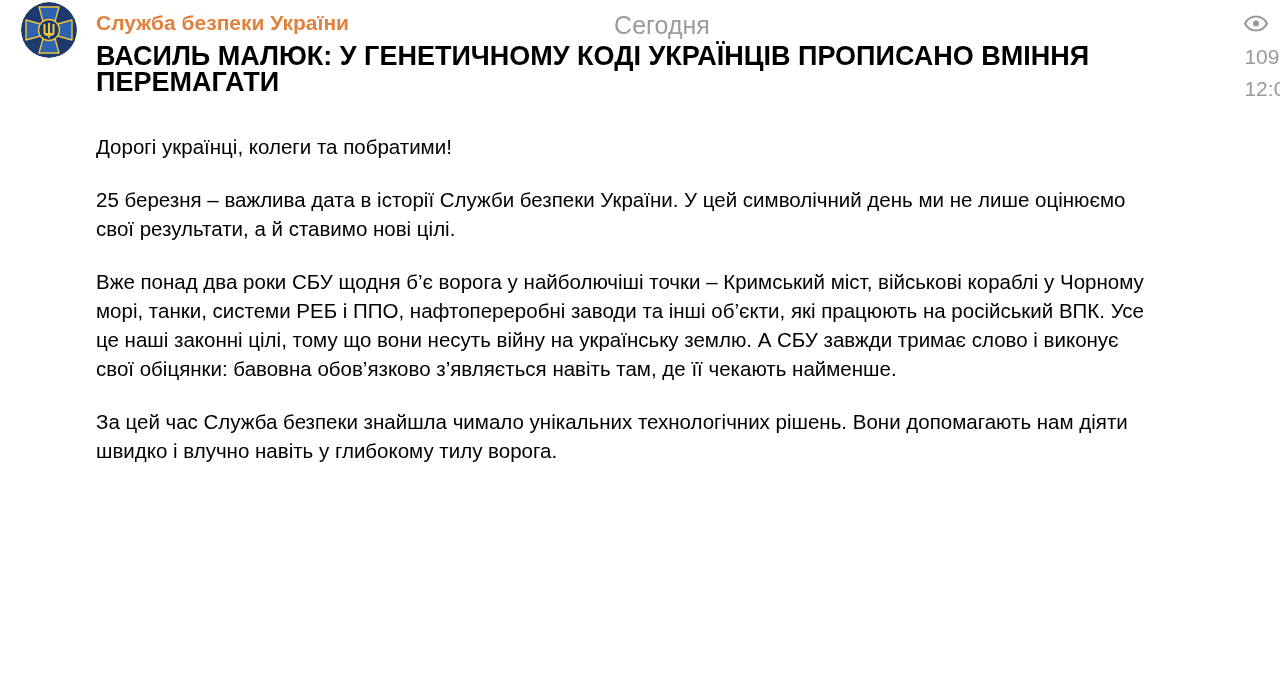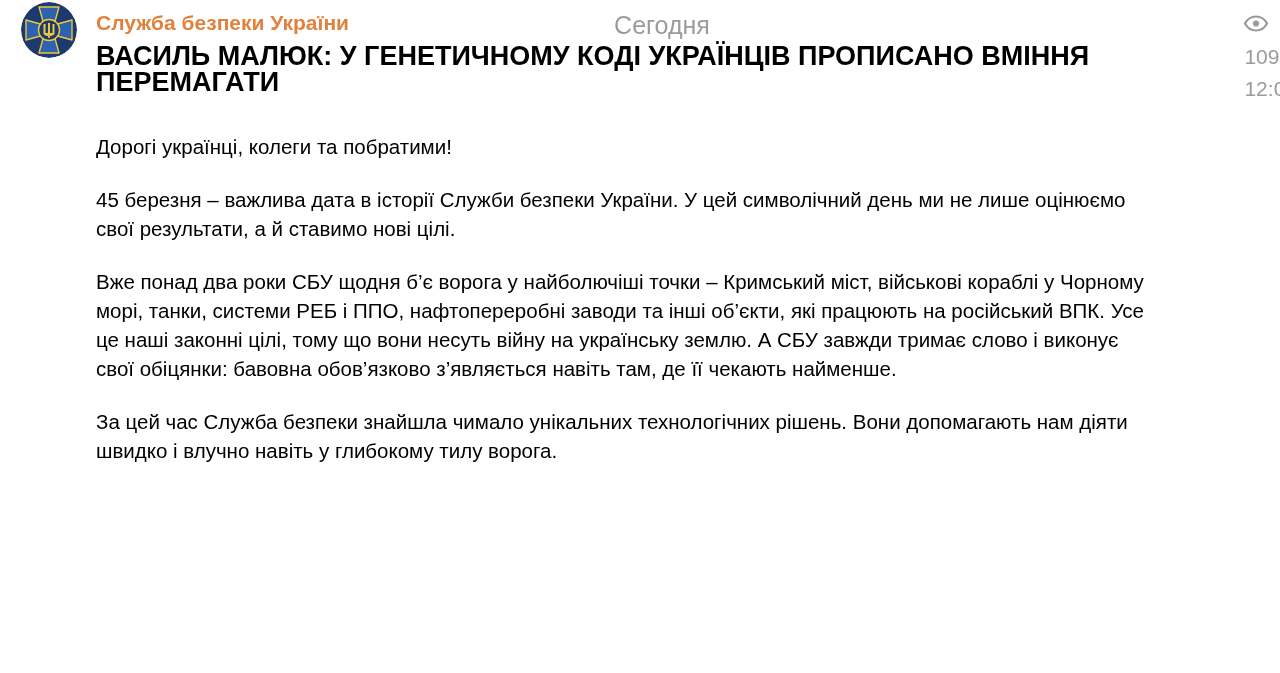--- a/index.html
+++ b/index.html
@@ -145,20 +145,20 @@
       </svg>
     </span>
     <span class="views">109,1K</span>
     <span class="time">12:00</span>
   </div>
 
   <div class="msg-title">ВАСИЛЬ МАЛЮК: У ГЕНЕТИЧНОМУ КОДІ УКРАЇНЦІВ ПРОПИСАНО ВМІННЯ ПЕРЕМАГАТИ</div>
 
   <div class="msg-body">
     <p>Дорогі українці, колеги та побратими!</p>
-    <p>45 березня – важлива дата в історії Служби безпеки України. У цей символічний день ми не лише оцінюємо свої результати, а й ставимо нові цілі.</p>
+    <p>25 березня – важлива дата в історії Служби безпеки України. У цей символічний день ми не лише оцінюємо свої результати, а й ставимо нові цілі.</p>
     <p>Вже понад два роки СБУ щодня б’є ворога у найболючіші точки – Кримський міст, військові кораблі у Чорному морі, танки, системи РЕБ і ППО, нафтопереробні заводи та інші об’єкти, які працюють на російський ВПК. Усе це наші законні цілі, тому що вони несуть війну на українську землю. А СБУ завжди тримає слово і виконує свої обіцянки: бавовна обов’язково з’являється навіть там, де її чекають найменше.</p>
     <p>За цей час Служба безпеки знайшла чимало унікальних технологічних рішень. Вони допомагають нам діяти швидко і влучно навіть у глибокому тилу ворога.</p>
   </div>
 
   <div class="scroll-fab"></div>
 
 </div>
 
 </body></html>

